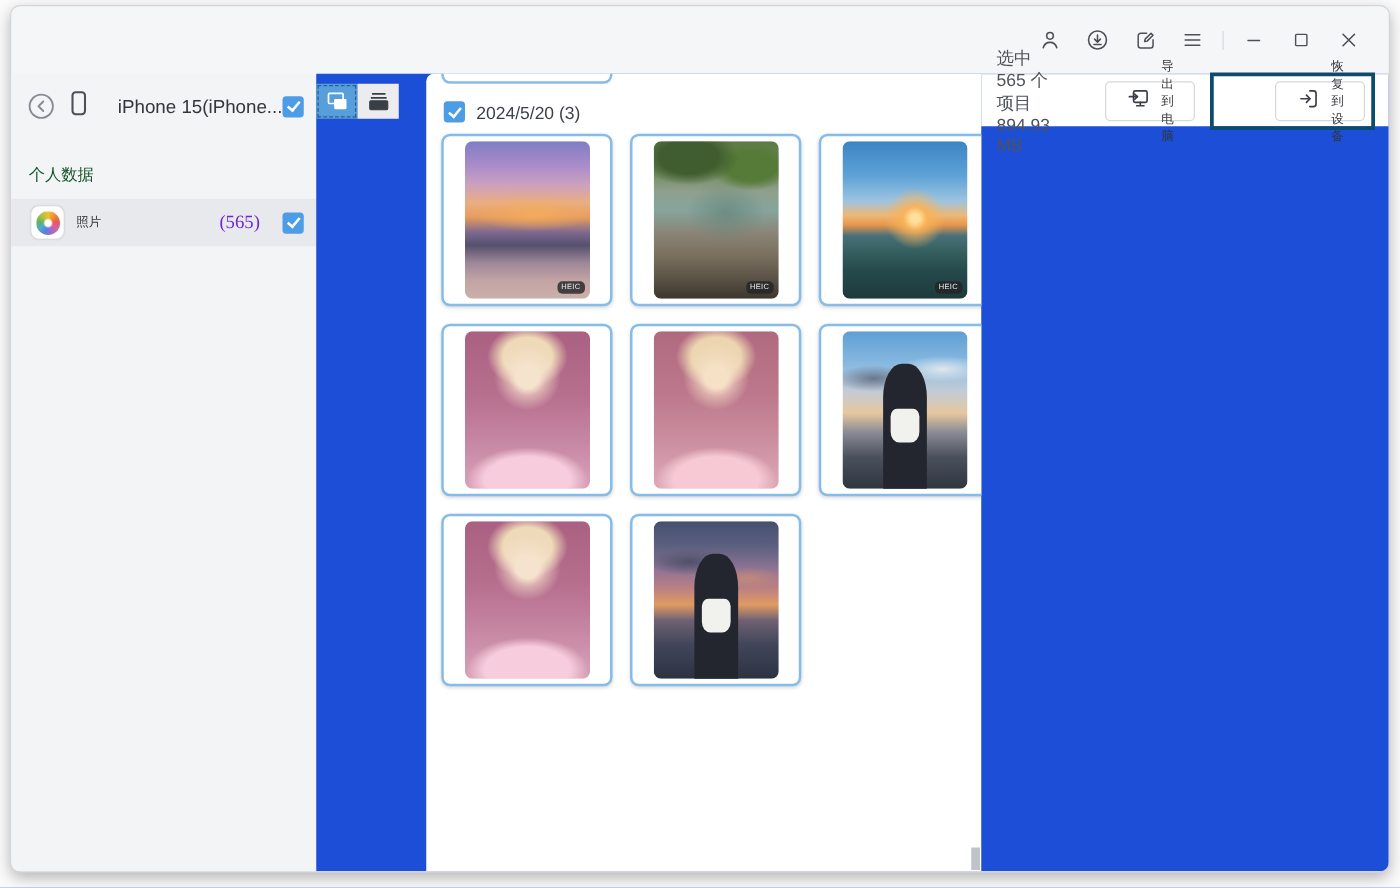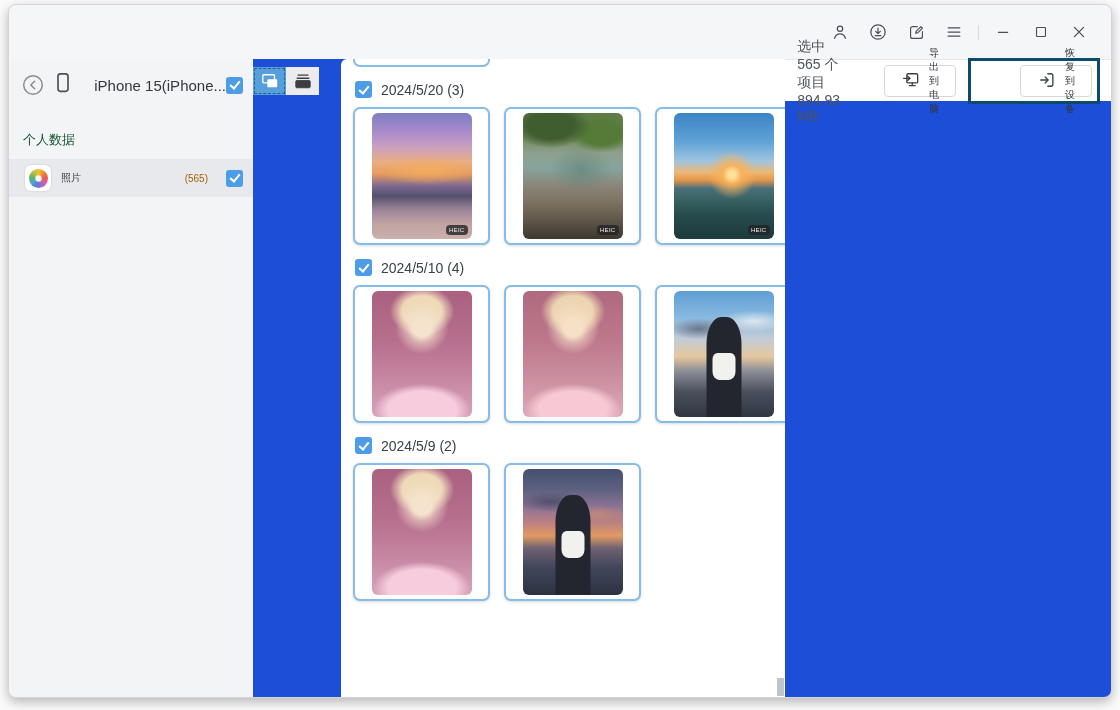--- a/index.html
+++ b/index.html
@@ -30,21 +30,21 @@
     overflow:hidden;text-align:right; }
   .section-label { margin:24px 0 10px 14px; font-size:13px; color:#14532d; }
   .side-item { display:flex; align-items:center; height:38px; background:#e8e9ec; padding:0 10px 0 16px; cursor:pointer; }
   .photos-app-icon { width:26px; height:26px; border-radius:6px; background:#fff; flex:0 0 26px;
     display:flex; align-items:center; justify-content:center; box-shadow:0 0 2px rgba(0,0,0,.18); }
   .pinwheel { width:19px; height:19px; border-radius:50%;
     background: radial-gradient(circle at 50% 50%, #ffffff 0 18%, rgba(255,255,255,0) 30%),
       conic-gradient(#f2c02f, #ef8f35, #e85a52, #d9609c, #9a6cd0, #5b7fd8, #4fa9c9, #62b55a, #aec244, #f2c02f);
   }
   .side-item-label { flex:1; margin-left:10px; font-size:10px; color:#33363c; }
-  .side-item-count { font-size:10px; color:#a16207; margin-right:18px; }
+  .side-item-count { font-size:15px; color:#6d28d9; margin-right:18px;font-family:Liberation Serif, serif; }
 
   
   .cb { width:17px; height:17px; flex:0 0 17px; border-radius:3px; background:#4d9de6;
     position:relative; cursor:pointer; }
   .cb::after { content:""; position:absolute; left:5.5px; top:2.5px; width:4px; height:8px;
     border:solid #fff; border-width:0 2px 2px 0; transform:rotate(40deg); }
 
   
   .main-header { height:44px; flex:0 0 44px; display:flex; align-items:center; justify-content:flex-end;
     padding-right:22px; }
@@ -241,45 +241,37 @@
                 </div>
                 <div class="photo-card">
                   <div class="photo p-gulls-sunset">
                     <span class="fmt-badge">HEIC</span>
                   </div>
                 </div>
               </div>
   </div>
 
   <div class="group">
-    <div class="group-header">
-      <div class="cb"></div>
-      <div class="group-label">2024/5/10 (4)</div>
-    </div>
     <div class="photo-row">
                 <div class="photo-card">
                   <div class="photo p-girl-pink"></div>
                 </div>
                 <div class="photo-card">
                   <div class="photo p-girl-pink-warm"></div>
                 </div>
                 <div class="photo-card">
                   <div class="photo p-girl-sky-day"></div>
                 </div>
                 <div class="photo-card">
                   <div class="photo p-girl-sky-dusk"></div>
                 </div>
               </div>
   </div>
 
   <div class="group">
-    <div class="group-header">
-      <div class="cb"></div>
-      <div class="group-label">2024/5/9 (2)</div>
-    </div>
     <div class="photo-row">
                 <div class="photo-card">
                   <div class="photo p-girl-pink"></div>
                 </div>
                 <div class="photo-card">
                   <div class="photo p-girl-sky-dusk"></div>
                 </div>
               </div>
   </div>
 </div>

